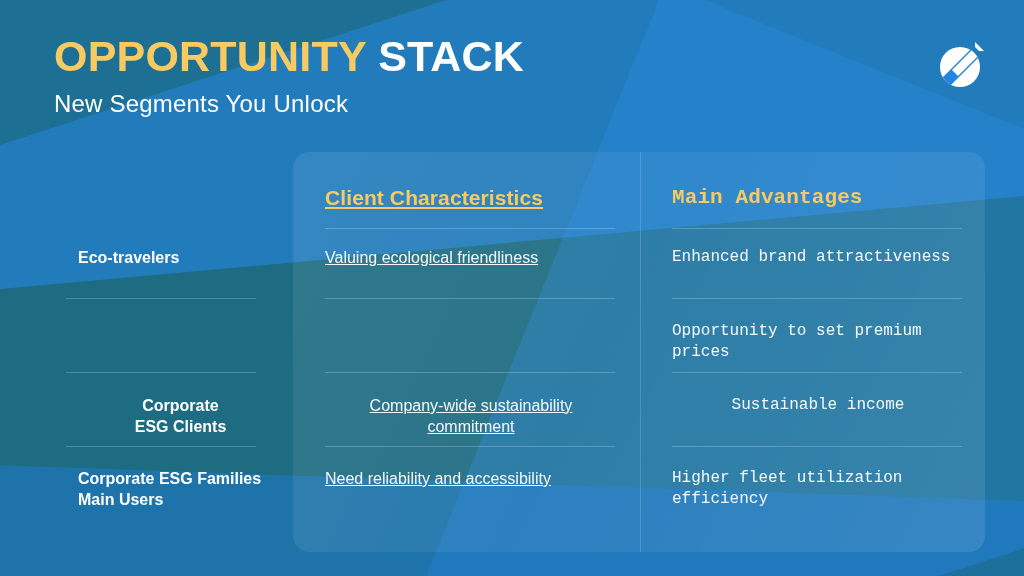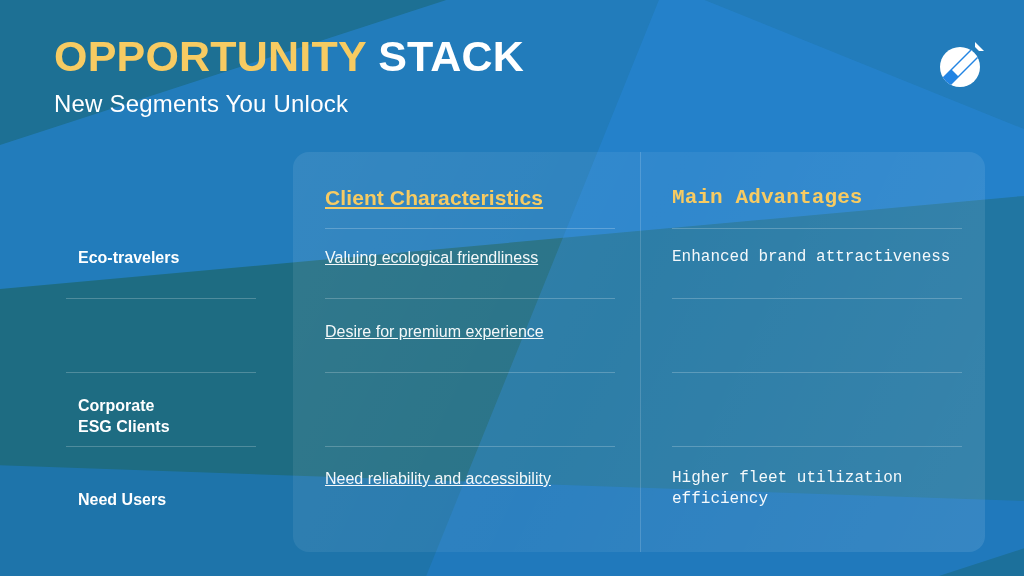--- a/index.html
+++ b/index.html
@@ -133,21 +133,21 @@
   .cell.label {
     font-size: 16px;
     font-weight: 700;
     color: #ffffff;
     line-height: 1.33;
   }
 
   
   .r0 { top: 247px; }
   .r1 { top: 321px; }
-  .r2 { top: 395px; }
+  .r2 { top: 395px; text-align: center; }
   .r3 { top: 468px; }
 
   
   .rule {
     position: absolute;
     height: 1px;
     background: rgba(255,255,255,.22);
   }
   .rule.left  { left: 66px;  width: 190px; }
   .rule.mid   { left: 325px; width: 290px; }
@@ -216,28 +216,30 @@
     <div class="rule left  d3"></div>
     <div class="rule mid   d3"></div>
     <div class="rule right d3"></div>
 
     <div class="cell label col-left  r0">
       <span>Eco-travelers</span>
     </div>
     <div class="cell body col-mid   r0">Valuing ecological friendliness</div>
     <div class="cell body col-right r0">Enhanced brand attractiveness</div>
 
-    <div class="cell body col-mid   r1">Desire for premium experience</div>
+    <div class="cell body col-right r1">Opportunity to set premium prices</div>
 
     <div class="cell label col-left  r2">
       <span>Corporate</span><br>
       <span>ESG Clients</span>
     </div>
+    <div class="cell body col-mid   r2">Company-wide sustainability commitment</div>
+    <div class="cell body col-right r2">Sustainable income</div>
 
     <div class="cell label col-left  r3" style="width:230px">
-      <br>
-      <span>Need Users</span>
+      <span>Corporate ESG Families</span><br>
+      <span>Main Users</span>
     </div>
     <div class="cell body col-mid   r3">Need reliability and accessibility</div>
     <div class="cell body col-right r3">Higher fleet utilization efficiency</div>
 
   </div>
 </div>
 
 </body></html>

